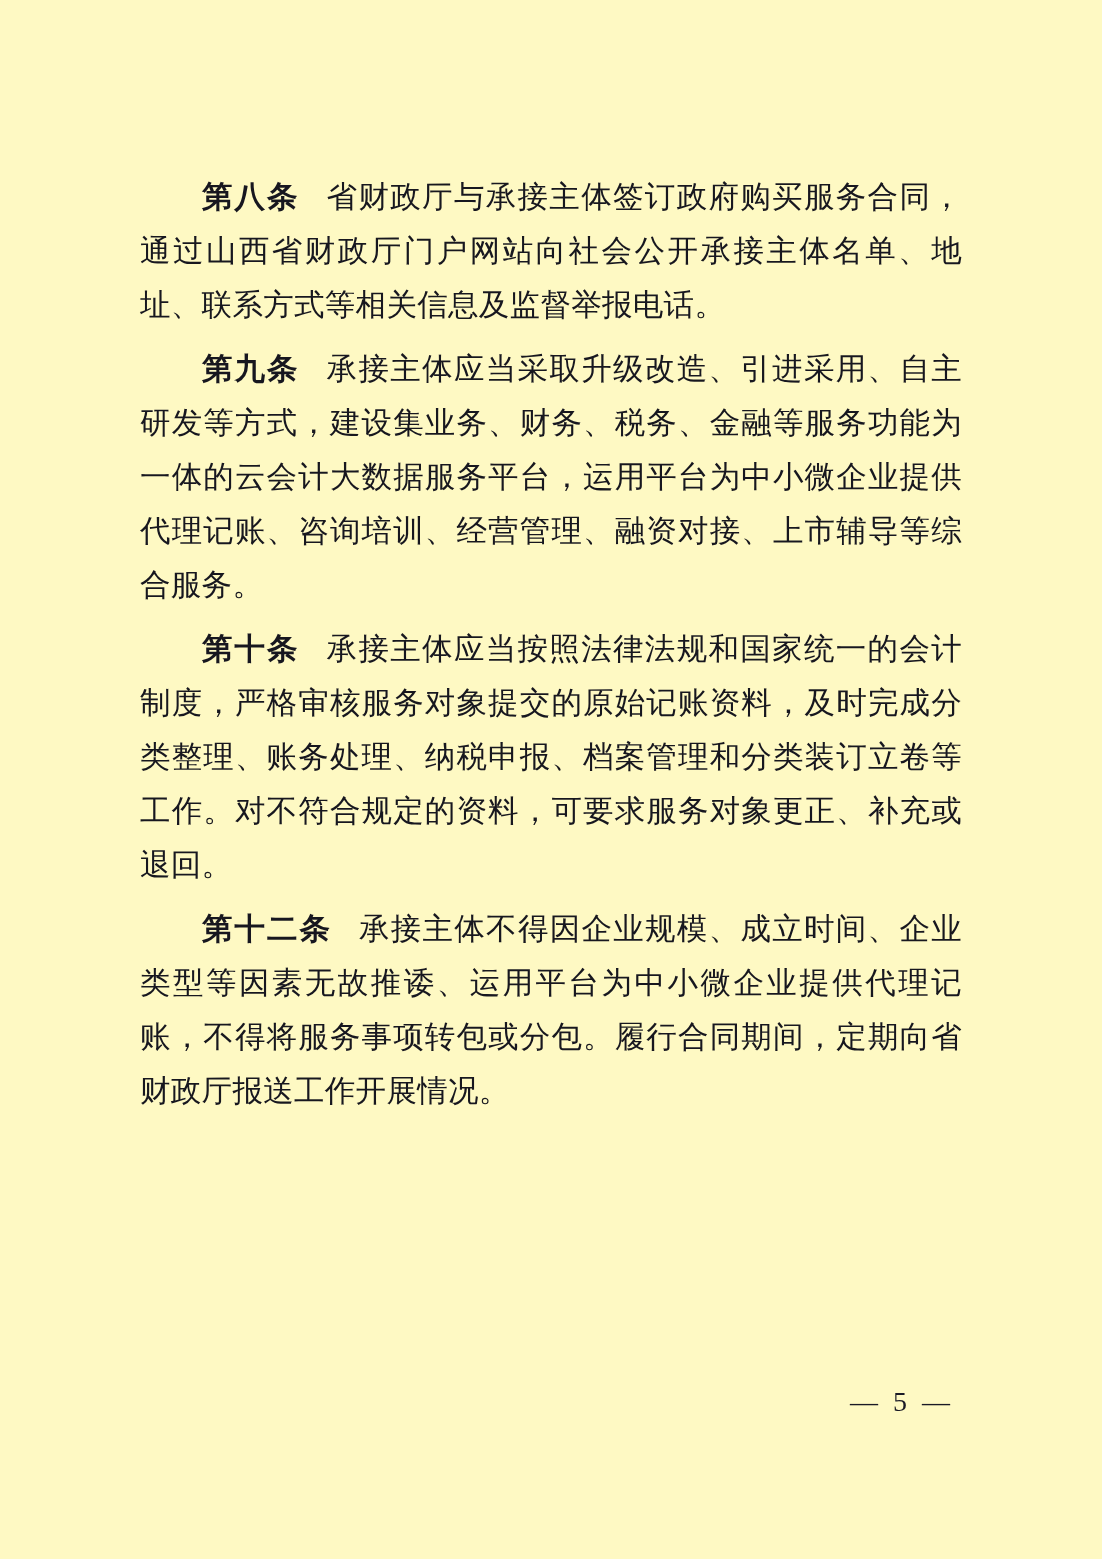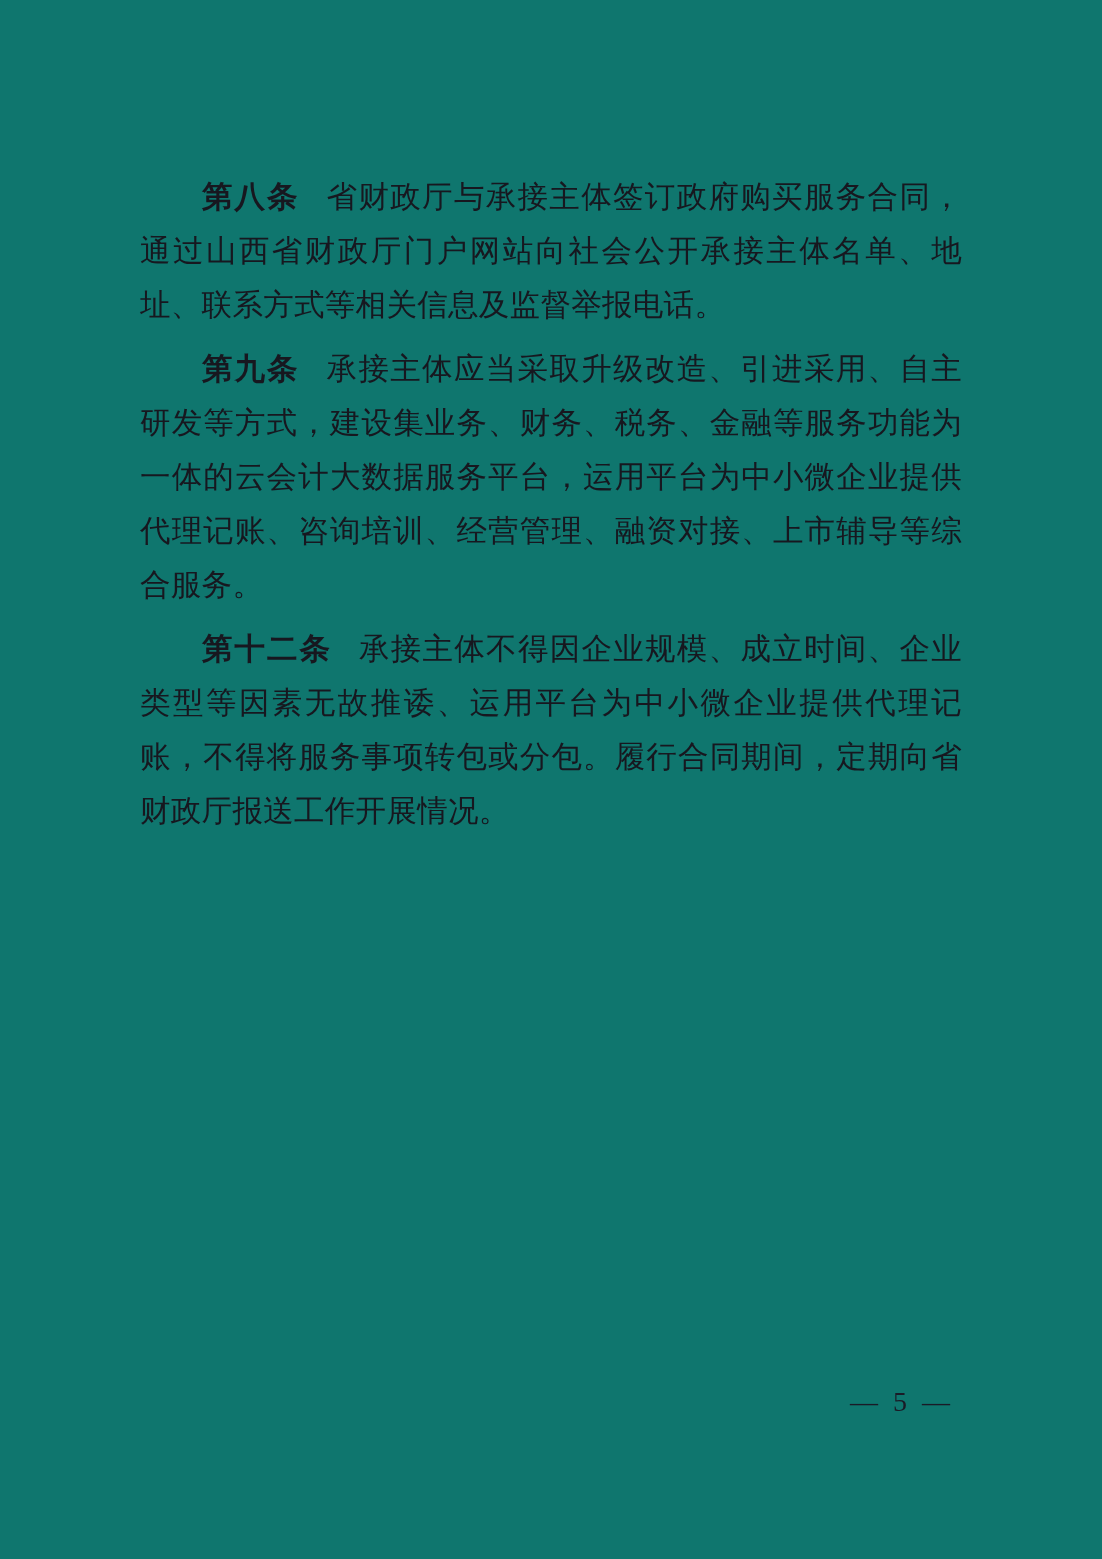--- a/index.html
+++ b/index.html
@@ -14,21 +14,21 @@
     color: #1a1a26;
     position: relative;
     overflow: hidden;
   }
   .page {
     position: absolute;
     left: 0;
     top: 0;
     width: 1102px;
     height: 1559px;
-    background: #0f766e;
+    background: #fef9c3;
   }
   .content {
     position: absolute;
     left: 140px;
     top: 170px;
     width: 822px;
   }
   .article {
     margin: 0 0 10px 0;
     font-size: 30.5px;
@@ -68,20 +68,23 @@
   <div class="content">
 
     <p class="article">
       <span class="lead">第八条</span><span class="gap"></span><span>省财政厅与承接主体签订政府购买服务合同，通过山西省财政厅门户网站向社会公开承接主体名单、地址、联系方式等相关信息及监督举报电话。</span>
     </p>
 
     <p class="article">
       <span class="lead">第九条</span><span class="gap"></span><span>承接主体应当采取升级改造、引进采用、自主研发等方式，建设集业务、财务、税务、金融等服务功能为一体的云会计大数据服务平台，运用平台为中小微企业提供代理记账、咨询培训、经营管理、融资对接、上市辅导等综合服务。</span>
     </p>
 
+    <p class="article">
+      <span class="lead">第十条</span><span class="gap"></span><span>承接主体应当按照法律法规和国家统一的会计制度，严格审核服务对象提交的原始记账资料，及时完成分类整理、账务处理、纳税申报、档案管理和分类装订立卷等工作。对不符合规定的资料，可要求服务对象更正、补充或退回。</span>
+    </p>
 
 
     <p class="article">
       <span class="lead">第十二条</span><span class="gap"></span><span>承接主体不得因企业规模、成立时间、企业类型等因素无故推诿、运用平台为中小微企业提供代理记账，不得将服务事项转包或分包。履行合同期间，定期向省财政厅报送工作开展情况。</span>
     </p>
 
 
   </div>
 
   <div class="footer">— 5 —</div>

